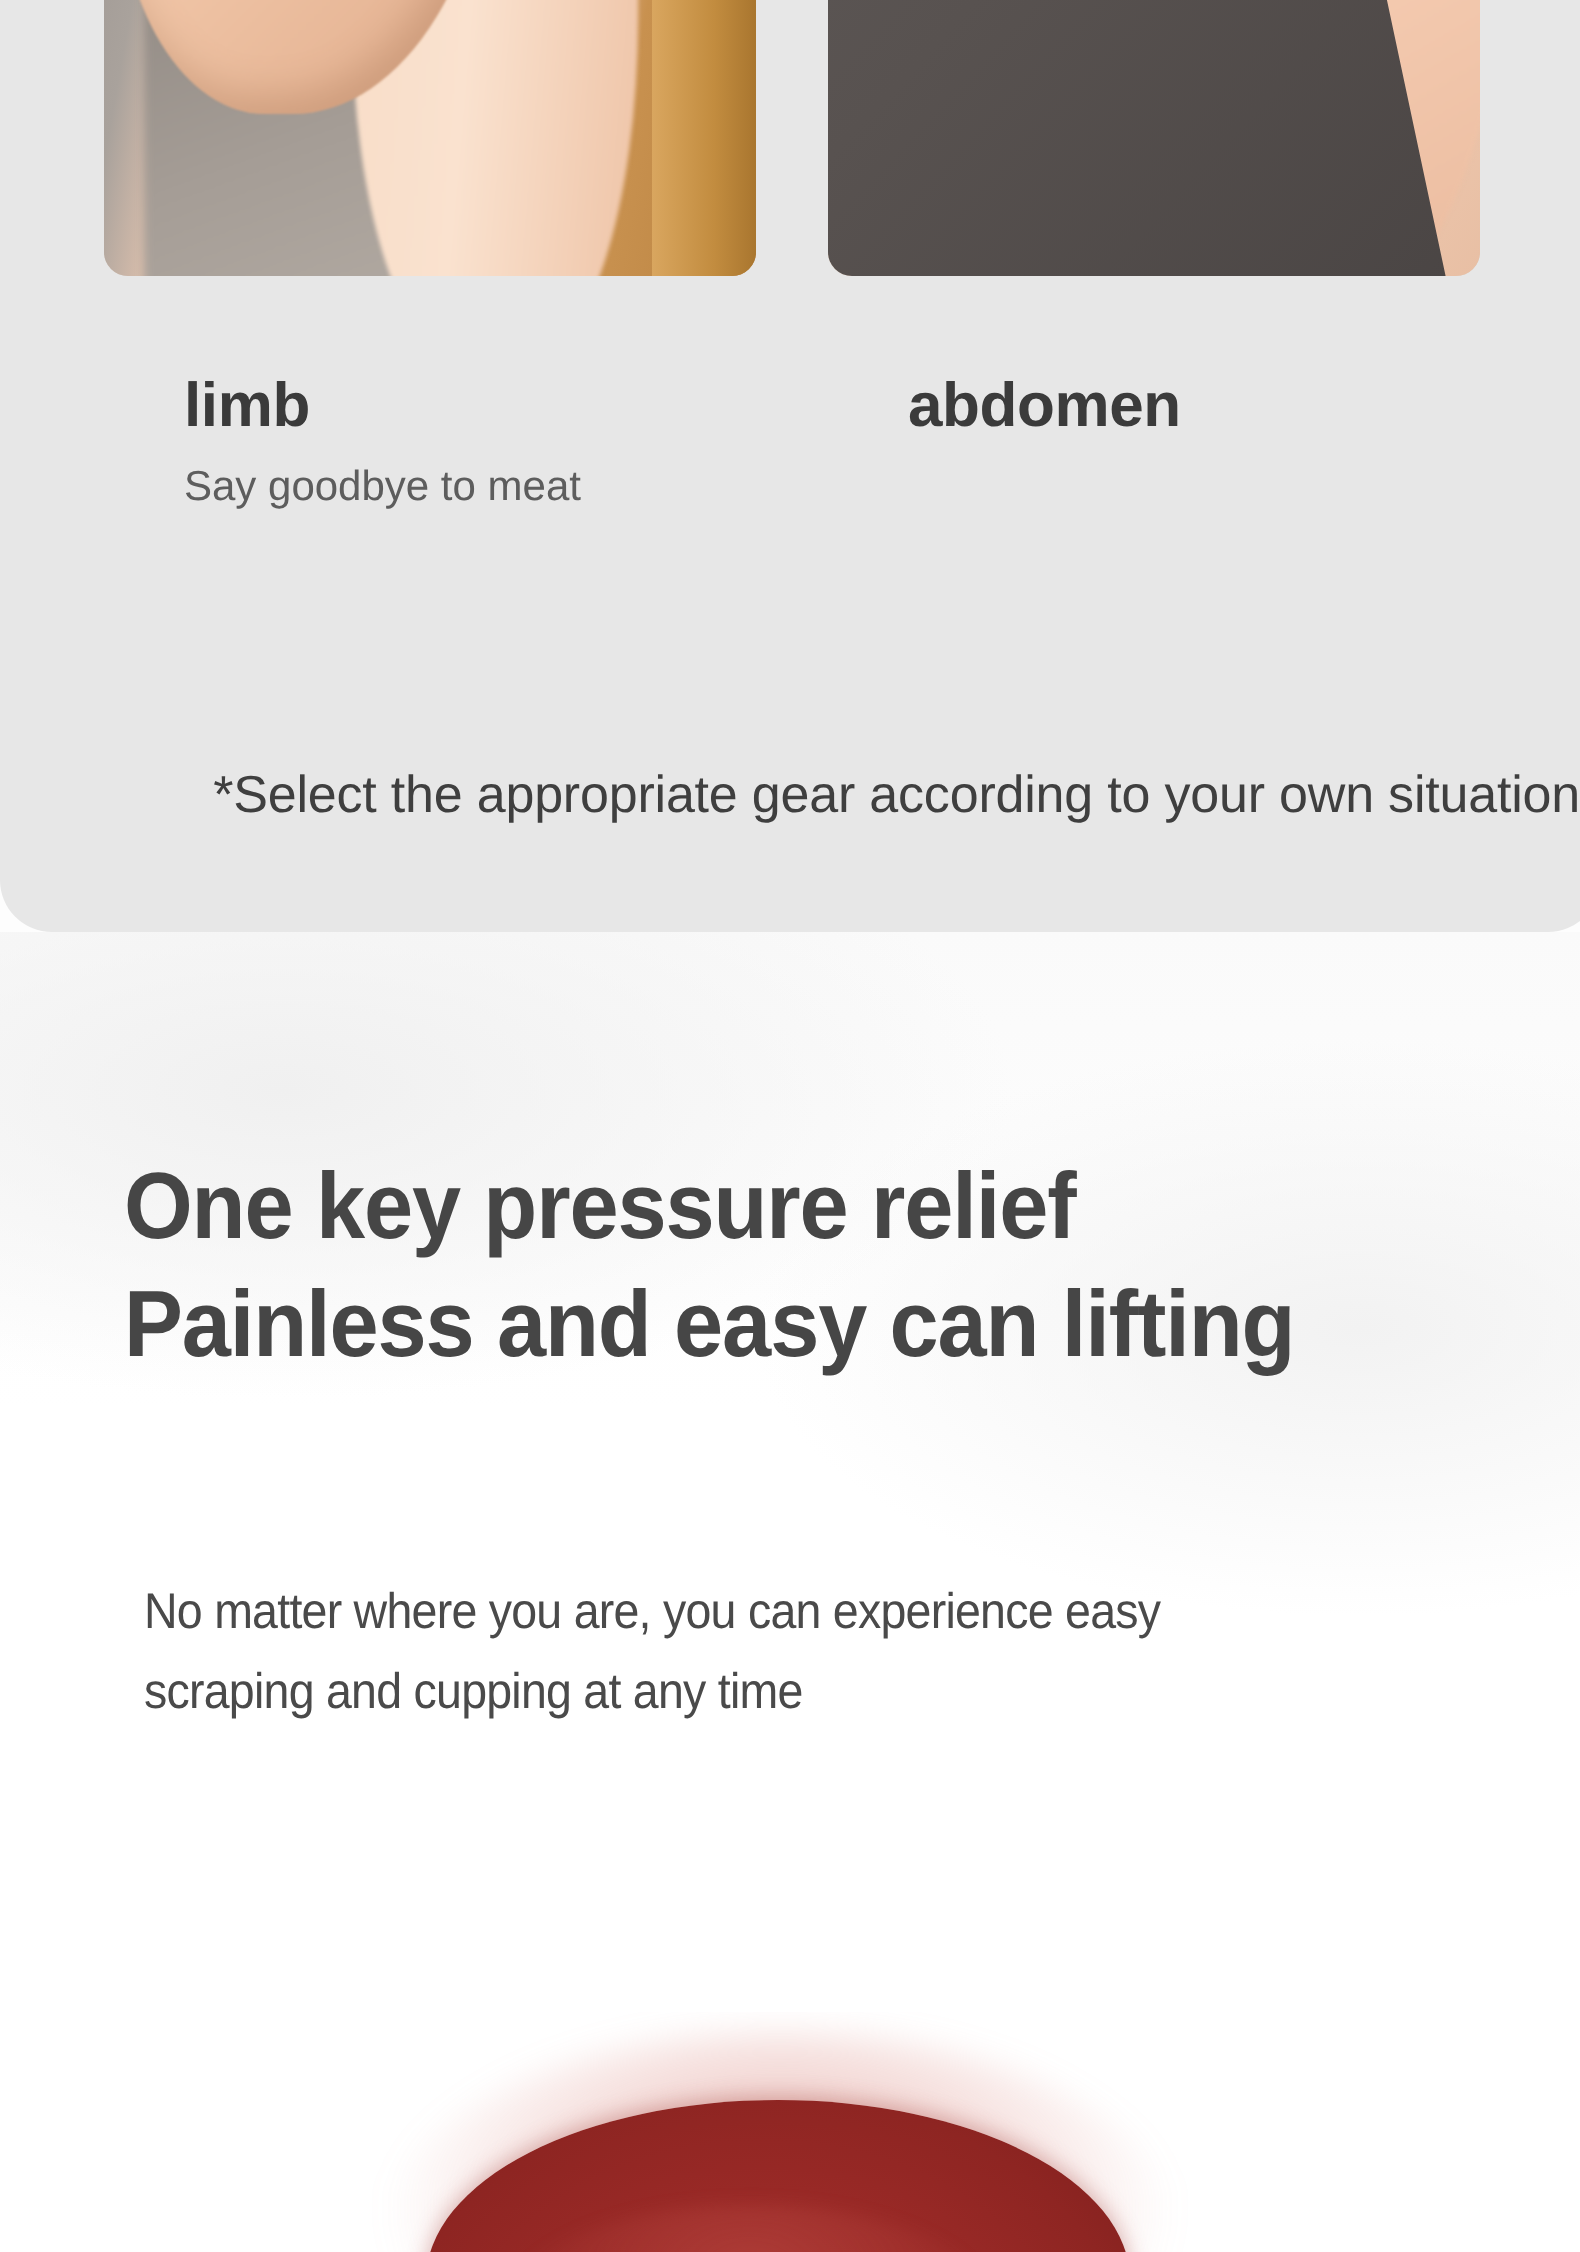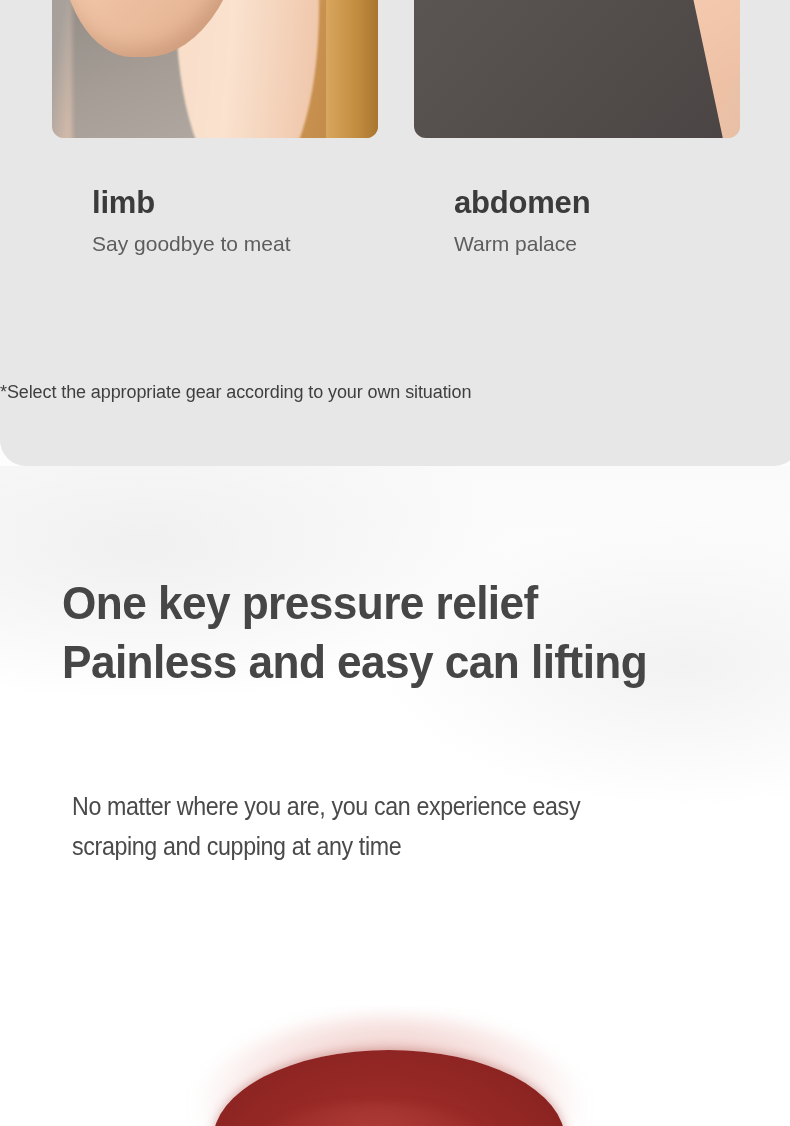--- a/index.html
+++ b/index.html
@@ -128,22 +128,22 @@
     color:#5d5d5d;
     line-height:1.15;
     white-space:nowrap;
   }
 
   
   .note {
     position:absolute;
     left:0; top:382px;
     width:790px;
-    text-align:left;
-    font-size:18px;
+    text-align:right;
+    font-size:26px;
     color:#3f3f3f;
     letter-spacing:-.1px;
   }
 
   
   .lower {
     position:absolute;
     left:0; top:466px;
     width:790px; height:660px;
     background:
@@ -241,21 +241,20 @@
 
   </div>
 
   <div class="captions">
     <div class="caption-col">
       <div class="cap-title">limb</div>
       <div class="cap-sub">Say goodbye to meat</div>
     </div>
     <div class="caption-col">
       <div class="cap-title">abdomen</div>
-      <div class="cap-sub">Warm palace</div>
     </div>
   </div>
 
   <div class="note">*Select the appropriate gear according to your own situation</div>
 
   <div class="lower"></div>
 
   <div class="headline">
     <div>One key pressure relief</div>
     <div>Painless and easy can lifting</div>

